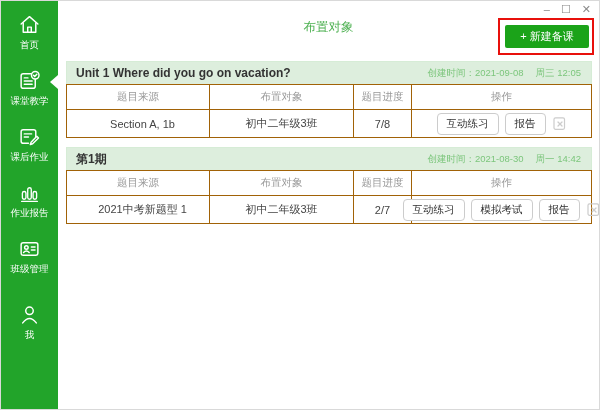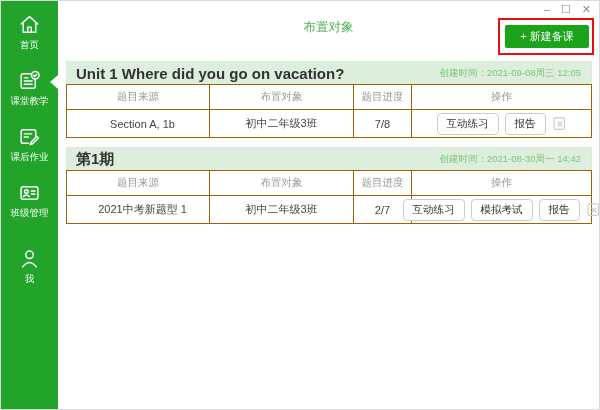--- a/index.html
+++ b/index.html
@@ -18,22 +18,22 @@
   .main { position:relative; flex:1; background:#fff; }
   .win-controls { position:absolute; top:3px; right:8px; display:flex; gap:11px; color:#8a8a8a; font-size:11px; line-height:11px; }
   .win-controls span { cursor:pointer; }
   .page-title { position:absolute; top:18px; left:0; right:0; text-align:center; color:#4cb050; font-size:12.5px; }
   .new-btn { position:absolute; top:24px; right:10px; width:84px; height:23px; background:#1ba319; color:#fff; border:none; border-radius:2px; font-size:11px; cursor:pointer; font-family:inherit; }
   .annotation-box { position:absolute; top:17px; right:5px; width:96px; height:37px; border:2px solid #e8100c; pointer-events:none; }
 
   .content { position:absolute; top:60px; left:8px; right:7px; }
   .card { margin-bottom:9px; }
   .card-header { background:#ddeedd; border:1px solid #d6ecd6; border-bottom:none; height:23px; display:flex; align-items:center; justify-content:space-between; padding:0 10px 0 9px; }
-  .card-title { font-size:15px; font-weight:bold; color:#333; }
-  .card-meta { font-size:9.5px; color:#7cc67c; display:flex; }
+  .card-title { font-size:12px; font-weight:bold; color:#333; }
+  .card-meta { font-size:9.5px; color:#7cc67c; display:flex; gap:12px; }
   table { width:100%; border-collapse:collapse; table-layout:fixed; background:#fff; }
   th, td { border:1px solid #a16207; font-weight:normal; }
   th { height:25px; font-size:10.5px; color:#999; text-align:center; }
   td { height:28px; font-size:11px; color:#444; text-align:center; }
   th.c-source, td.c-source { width:143px; text-align:center; padding-left:9px; }
   th.c-source { text-align:center; padding-left:0; }
   col.c1{width:143px} col.c2{width:144px} col.c3{width:58px} col.c4{width:auto}
   td.ops { padding:0 4px; }
   .ops-wrap { display:flex; align-items:center; justify-content:center; gap:6px; }
   .op-btn { background:#fff; border:1px solid #ccc; border-radius:4px; padding:3px 9px; font-size:10.5px; color:#333; cursor:pointer; white-space:nowrap; font-family:Liberation Mono, monospace; }
@@ -78,20 +78,31 @@
           <path d="M17 11.5 V6.5 a2 2 0 0 0 -2 -2 H5 a2 2 0 0 0 -2 2 v9 a2 2 0 0 0 2 2 h5"></path>
           <path d="M6 8.5 H13"></path>
             <path d="M6 11.5 H10"></path>
           <path d="M12.5 16.5 L18 10.8 l1.6 1.6 L14 18 l-2.2 0.6 z"></path>
         </svg>
       </span>
       <span class="lbl">课后作业</span>
     </div>
 
 
+    <div class="side-item">
+      <span class="icn">
+        <svg width="23" height="23" viewBox="0 0 22 22" fill="none" stroke="#fff" stroke-width="1.3" stroke-linecap="round">
+          <rect x="4.2" y="10" width="3.4" height="7.5" rx="1.7"></rect>
+          <rect x="9.3" y="6.5" width="3.4" height="11" rx="1.7"></rect>
+          <rect x="14.4" y="10" width="3.4" height="7.5" rx="1.7"></rect>
+          <path d="M3.5 19.5 H18.5"></path>
+        </svg>
+      </span>
+      <span class="lbl">作业报告</span>
+    </div>
 
     <div class="side-item">
       <span class="icn">
         <svg width="23" height="23" viewBox="0 0 22 22" fill="none" stroke="#fff" stroke-width="1.4" stroke-linecap="round" stroke-linejoin="round">
           <rect x="3" y="5.5" width="16" height="12" rx="2"></rect>
           <circle cx="8" cy="10" r="1.7"></circle>
           <path d="M5.3 14.8 q2.7 -3 5.4 0"></path>
           <path d="M12.8 9.5 H16.3"></path>
             <path d="M12.8 12.5 H16.3"></path>
         </svg>

